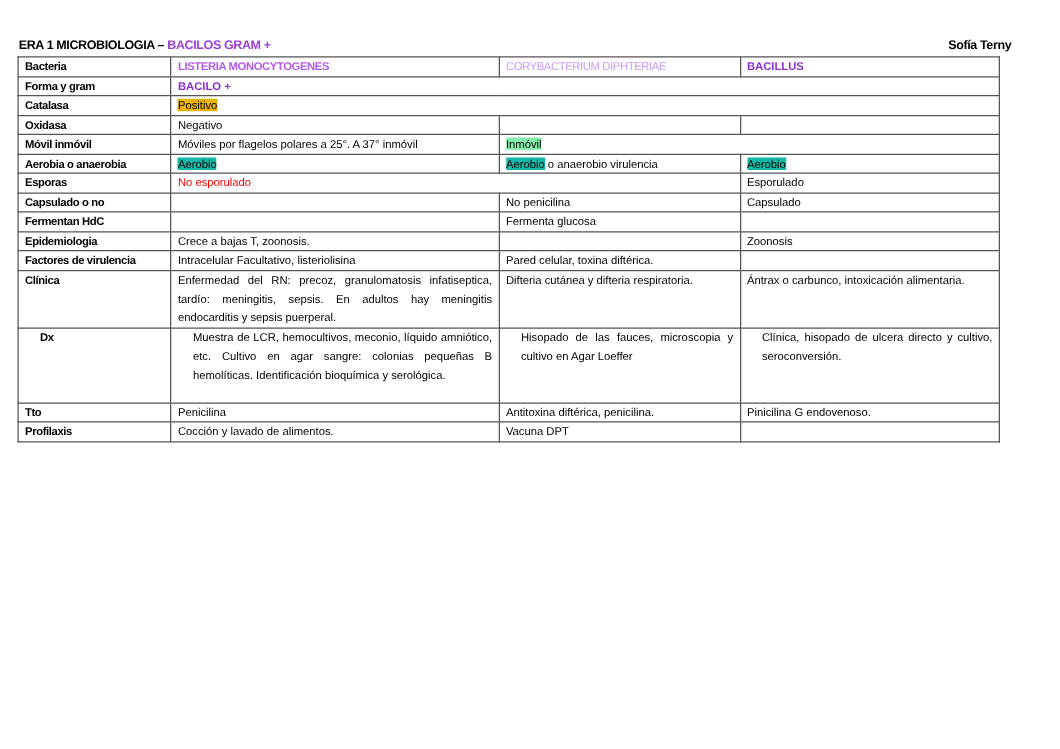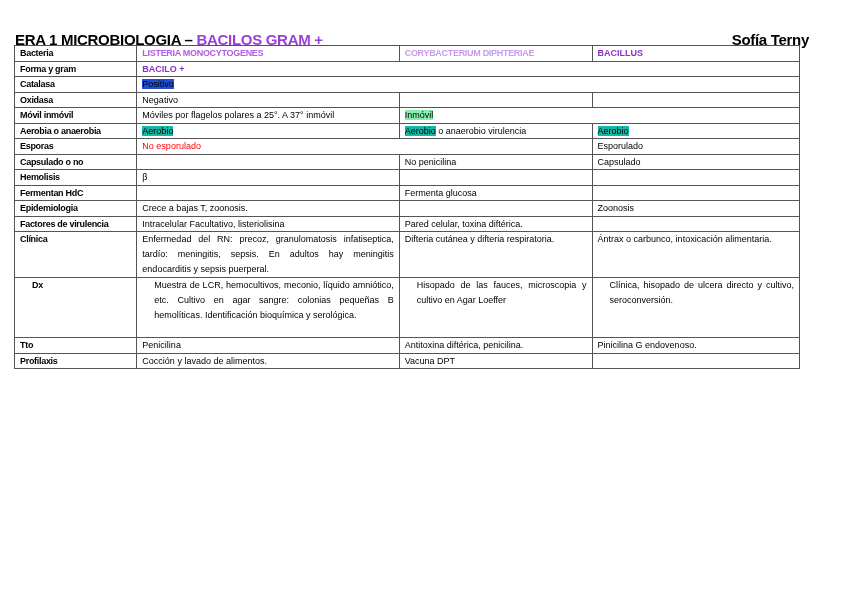--- a/index.html
+++ b/index.html
@@ -1,35 +1,35 @@
 <!DOCTYPE html>
 <html><head>
   <meta charset="utf-8">
   <style>
     html, body { margin:0; padding:0; background:#ffffff; }
     body { width:848px; height:599px; position:relative; overflow:hidden;
            font-family:"Liberation Sans", sans-serif; color:#000; }
     .doc-header { position:absolute; top:31px; left:15px; width:800px; height:13px;
-                  font-size:15px; font-weight:bold; letter-spacing:-0.3px; }
+                  font-size:10px; font-weight:bold; letter-spacing:-0.3px; }
     .doc-header .title-main { color:#000; }
     .doc-header .title-accent { color:#9b3fd6; }
     .doc-header .author { position:absolute; right:6px; top:0; color:#000; }
     table.micro { position:absolute; top:45px; left:14px; border-collapse:collapse;
                   table-layout:fixed; width:786px; font-size:9px; }
     table.micro td { border:1px solid #555; padding:0 5px; vertical-align:top;
                      height:14px; line-height:14.5px; overflow:hidden; white-space:nowrap; }
     table.micro td.label { font-weight:bold; letter-spacing:-0.3px; }
     table.micro td.wrap { white-space:normal; text-align:justify; line-height:15px; }
     .c1 { width:118px; } .c2 { width:253px; } .c3 { width:186px; } .c4 { width:200px; }
     .center { }
     .purple { color:#b05ce6; font-weight:bold; letter-spacing:-0.3px; }
-    .purple-light { color:#c79af0; font-weight:bold; letter-spacing:-0.3px;margin-top:39px; }
+    .purple-light { color:#c79af0; font-weight:normal; letter-spacing:-0.3px;margin-top:39px; }
     .purple-dark { color:#8a2fcf; font-weight:bold; }
     .red { color:#ff0000; }
-    .hl-yellow { background:#1d4ed8; }
+    .hl-yellow { background:#eab308; }
     .hl-cyan { background:#14b8a6; }
     .hl-green { background:#86efac; }
     tr.tall-clinica td { height:44px; }
     tr.tall-dx td { height:59px;padding-left:17px; }
   </style>
 </head>
 <body>
 
 <div class="doc-header">
   <span class="title-main">ERA 1 MICROBIOLOGIA – </span><span class="title-accent">BACILOS GRAM +</span>
@@ -80,26 +80,20 @@
     <td colspan="2" class="center red">No esporulado</td>
     <td>Esporulado</td>
   </tr>
   <tr>
     <td class="label">Capsulado o no</td>
     <td></td>
     <td>No penicilina</td>
     <td>Capsulado</td>
   </tr>
   <tr>
-    <td class="label">Hemolisis</td>
-    <td>β</td>
-    <td></td>
-    <td></td>
-  </tr>
-  <tr>
     <td class="label">Fermentan HdC</td>
     <td></td>
     <td>Fermenta glucosa</td>
     <td></td>
   </tr>
   <tr>
     <td class="label">Epidemiologia</td>
     <td>Crece a bajas T, zoonosis.</td>
     <td></td>
     <td>Zoonosis</td>

